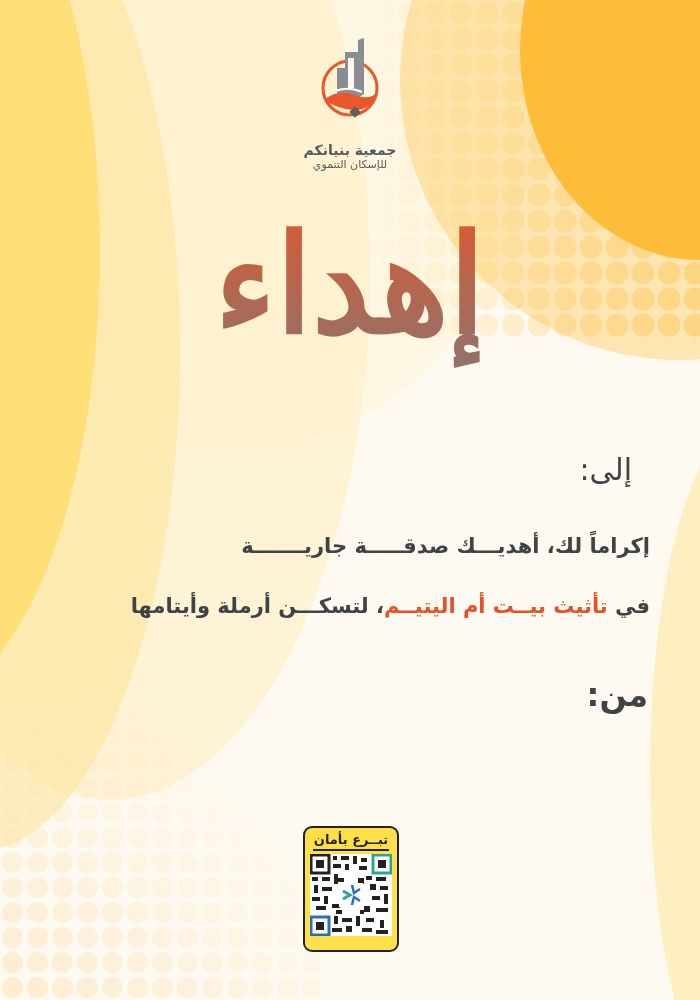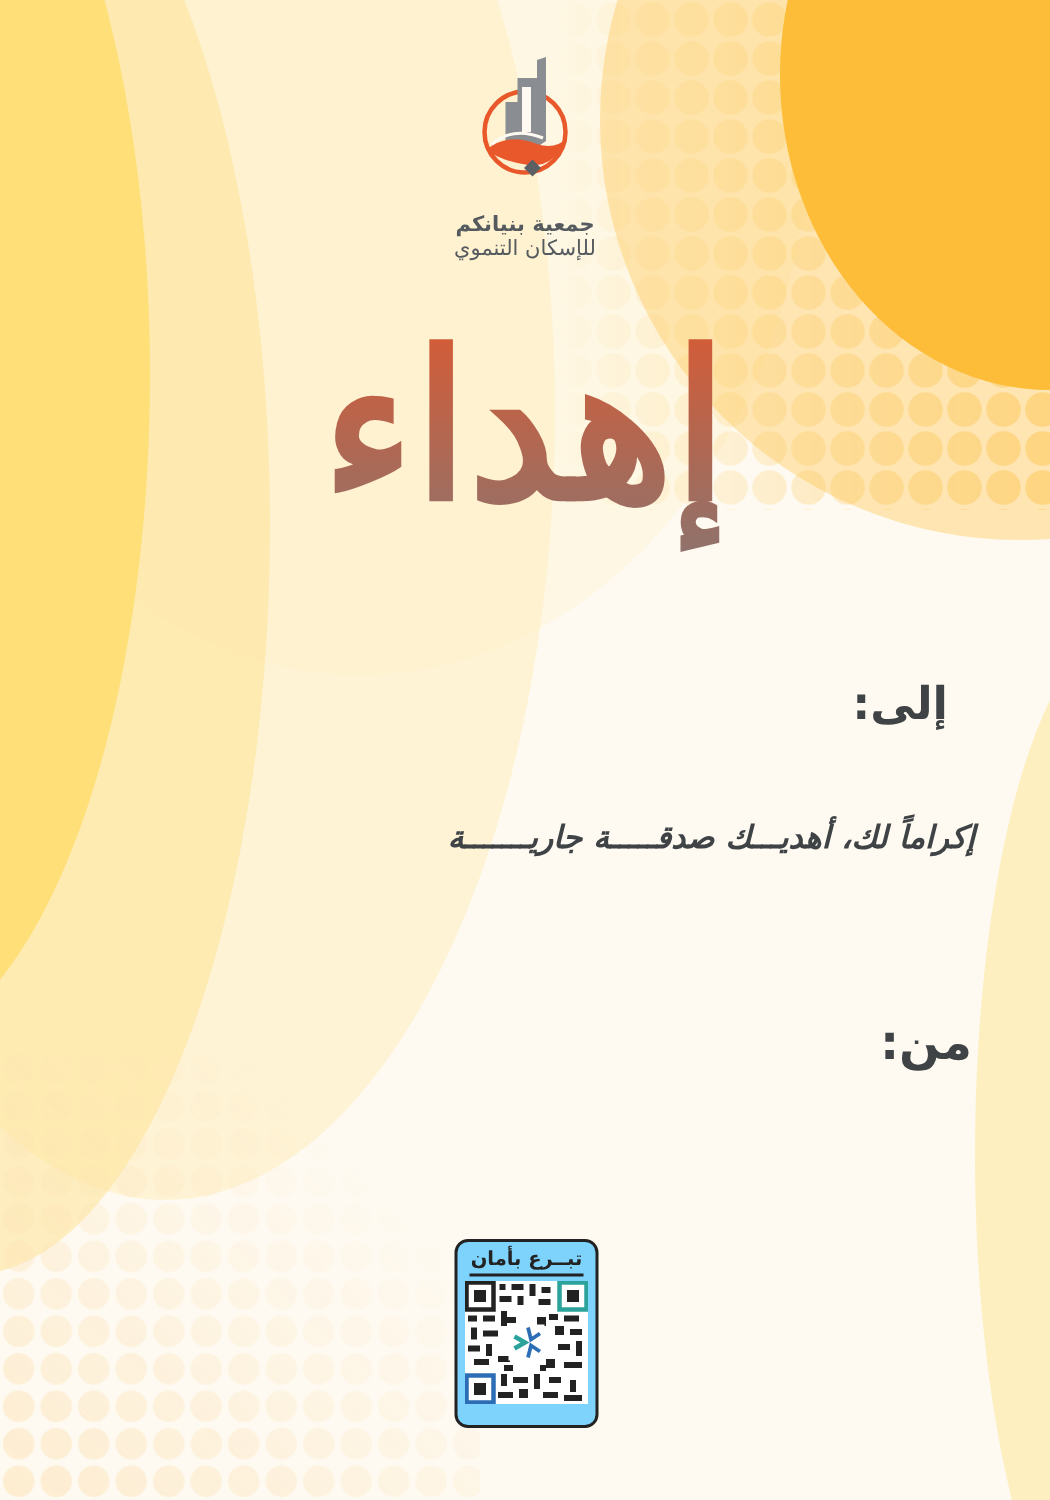--- a/index.html
+++ b/index.html
@@ -30,40 +30,40 @@
     left: 0; top: 700px; width: 320px; height: 300px;
     background-image: radial-gradient(circle, rgba(253,225,180,0.55) 10px, transparent 11px);
     background-size: 25px 25px;
     -webkit-mask-image: linear-gradient(to top right, rgba(0,0,0,1), rgba(0,0,0,0) 75%);
     mask-image: linear-gradient(to top right, rgba(0,0,0,1), rgba(0,0,0,0) 75%);
   }
 
   .logo { position: absolute; left: 300px; top: 38px; width: 100px; text-align: center; }
   .logo svg { display: block; margin: 0 auto; }
   .logo .org-name { font-size: 14px; font-weight: bold; color: #555a5f; margin-top: 18px; direction: rtl; }
-  .logo .org-sub { font-size: 14px; color: #555a5f; direction: rtl; letter-spacing: 0.5px; }
+  .logo .org-sub { font-size: 11px; color: #555a5f; direction: rtl; letter-spacing: 0.5px; }
 
   .calligraphy { position: absolute; left: 215px; top: 185px; width: 270px; height: 200px; }
   .calligraphy-text {
     position: absolute; left: 0; top: 10px; width: 270px; text-align: center;
     font-family: "DejaVu Serif", serif; font-size: 130px; font-weight: bold; line-height: 180px;
     background: linear-gradient(to bottom, #e2572c, #8a7470);
     -webkit-background-clip: text; background-clip: text; color: transparent;
     direction: rtl; transform: scaleY(1.05);
   }
 
-  .to-label { position: absolute; right: 68px; top: 452px; font-size: 30px; font-weight: bold; color: #3f4346; direction: rtl; }
+  .to-label { position: absolute; right: 68px; top: 452px; font-size: 30px; font-weight: normal; color: #3f4346; direction: rtl; }
   .from-label { position: absolute; right: 52px; top: 676px; font-size: 32px; font-weight: bold; color: #3f4346; direction: rtl; }
-  .body-text { position: absolute; left: 40px; right: 50px; top: 528px; direction: rtl; text-align: justify; font-style: italic; }
+  .body-text { position: absolute; left: 40px; right: 50px; top: 516px; direction: rtl; text-align: justify; }
   .body-line { font-size: 21px; font-weight: bold; color: #3f4346; line-height: 60px; height: 60px; white-space: nowrap; text-align: right; }
   .highlight { color: #e2532a; }
 
   .qr-card {
     position: absolute; left: 303px; top: 826px; width: 96px; height: 126px;
-    background: #7dd3fc; border: 2px solid #222; border-radius: 9px; box-sizing: border-box;
+    background: #fde047; border: 2px solid #222; border-radius: 9px; box-sizing: border-box;
   }
   .qr-title { text-align: center; font-size: 13px; font-weight: bold; color: #222; margin-top: 4px; direction: rtl; }
   .qr-rule { height: 2px; background: #222; margin: 2px 8px 3px 8px; }
   .qr-grid { position: relative; margin: 0 auto; width: 82px; height: 82px; }
 </style>
 </head>
 <body>
 
 <div class="bg-layer wave-l3"></div>
 <div class="bg-layer wave-l4"></div>
@@ -92,20 +92,23 @@
 
 <div class="calligraphy">
   <div class="calligraphy-text">إهداء</div>
 </div>
 
 <div class="to-label">إلى:</div>
 
 <div class="body-text">
   <div class="body-line">
     <span>إكراماً لك، أهديـــك صدقـــــة جاريـــــــة</span>
+  </div>
+  <div class="body-line">
+    <span>في </span><span class="highlight">تأثيث بيــت أم اليتيــم</span><span>، لتسكـــن أرملة وأيتامها</span>
   </div>
 </div>
 
 <div class="from-label">من:</div>
 
 <div class="qr-card">
   <div class="qr-title">تبــرع بأمان</div>
   <div class="qr-rule"></div>
   <div class="qr-grid">
     <svg width="82" height="82" viewBox="0 0 82 82">

